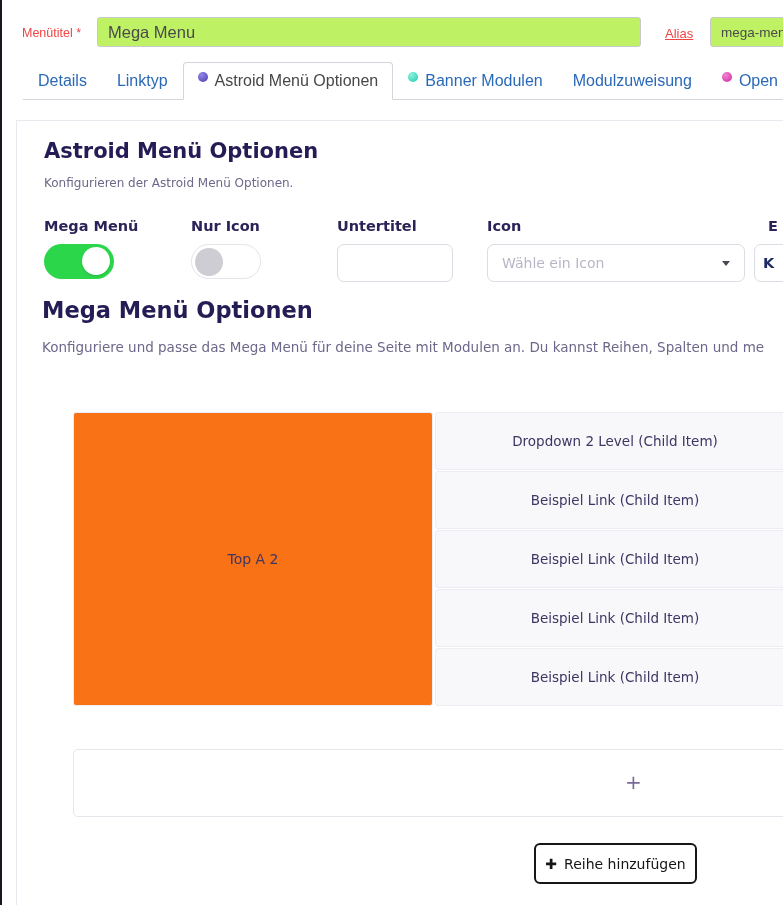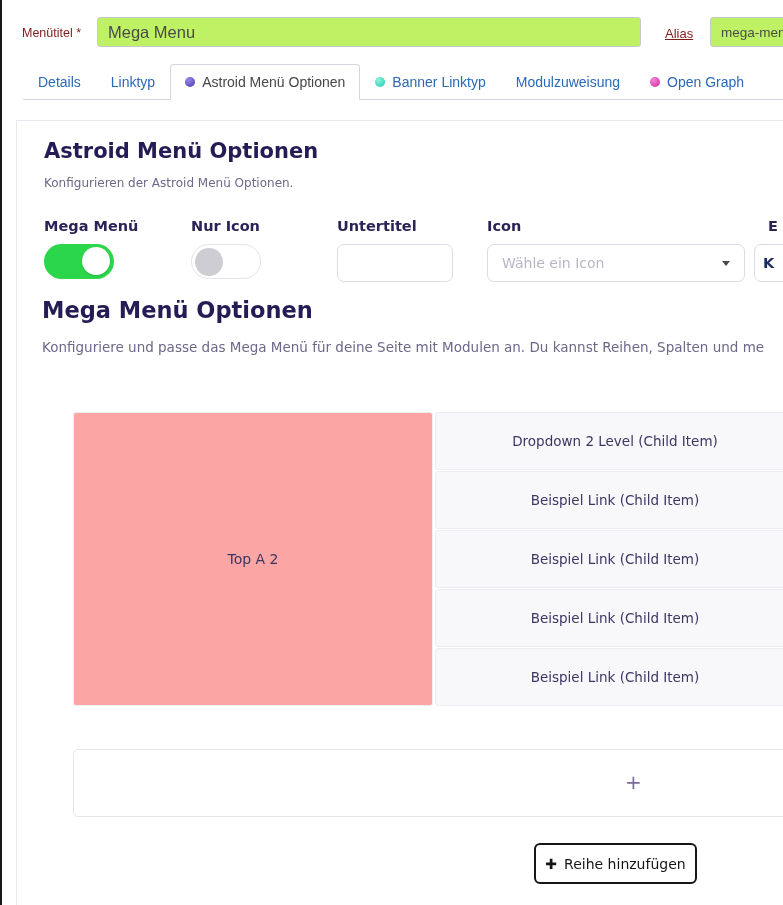--- a/index.html
+++ b/index.html
@@ -3,39 +3,39 @@
 <meta charset="utf-8">
 <style>
   html,body{margin:0;padding:0;}
   body{
     width:783px;height:905px;overflow:hidden;position:relative;
     background:#ffffff;font-family:"Liberation Sans",sans-serif;color:#333;
   }
   .left-edge{position:absolute;left:0;top:0;width:2px;height:905px;background:#17171f;}
 
   
-  .field-label-top{position:absolute;font-size:12.5px;color:#7f1d1d;}
+  .field-label-top{position:absolute;font-size:12.5px;color:#ef4444;}
   #menutitle-label{left:22px;top:26px;}
   #alias-label{left:665px;top:26px;font-size:13px;text-decoration:underline;}
   .top-input{
     position:absolute;height:30px;border:1px solid #c9c9c9;border-radius:3px;
     font-family:"Liberation Sans",sans-serif;color:#4a4a4a;background:#bef264;
     padding:0 10px;box-sizing:border-box;outline:none;
   }
   #menutitle-input{left:97px;top:17px;width:544px;font-size:16.5px;}
   #alias-input{left:710px;top:17px;width:110px;font-size:13.5px;}
 
   
   .tabs{
     position:absolute;left:23px;top:66px;width:760px;height:34px;
     display:flex;align-items:flex-end;border-bottom:1px solid #d5d5dd;box-sizing:border-box;
   }
   .tab{
-    font-size:14px;color:#2a69b8;padding:9px 15px;cursor:pointer;white-space:nowrap;
-    display:flex;align-items:center;gap:7px;
+    font-size:16px;color:#2a69b8;padding:9px 15px;cursor:pointer;white-space:nowrap;
+    display:flex;align-items:flex-start;gap:7px;
   }
   .tab.active{
     background:#fff;color:#474747;border:1px solid #d5d5dd;border-bottom:1px solid #fff;
     border-radius:4px 4px 0 0;margin-bottom:-1px;padding:9px 14px;
   }
   .dot{width:10px;height:10px;border-radius:50%;display:inline-block;}
   .dot-astroid{background:radial-gradient(circle at 35% 30%,#9486e8,#4a3dae);}
   .dot-banner{background:radial-gradient(circle at 35% 30%,#8df2de,#1ec9ac);}
   .dot-og{background:radial-gradient(circle at 35% 30%,#f286d6,#d1269e);}
 
@@ -72,21 +72,21 @@
   .select{display:flex;align-items:center;cursor:pointer;}
   #icon-select{left:470px;width:258px;padding:0 14px;justify-content:space-between;}
   #icon-select .placeholder{font-size:14px;color:#bab5c6;}
   .caret{width:0;height:0;border-left:4.5px solid transparent;border-right:4.5px solid transparent;border-top:5.5px solid #4a4a55;}
   #trunc-select{left:737px;width:60px;padding:0 8px;}
   #trunc-select .val{font-size:14.5px;font-weight:bold;color:#1d2a63;}
 
   
   .parent-cell{
     position:absolute;left:56px;top:291px;width:360px;height:294px;
-    background:#fca5a5;border:1px solid #ececf2;border-radius:3px;box-sizing:border-box;
+    background:#f97316;border:1px solid #ececf2;border-radius:3px;box-sizing:border-box;
     display:flex;align-items:center;justify-content:center;
     font-size:14px;color:#3c3663;cursor:pointer;
   }
   .child-col{position:absolute;left:418px;top:291px;width:362px;}
   .child-cell{
     width:360px;height:58px;margin-bottom:1px;
     background:#f8f8fb;border:1px solid #ececf2;border-radius:3px;box-sizing:border-box;
     display:flex;align-items:center;justify-content:center;
     font-size:13.5px;color:#3c3663;cursor:pointer;
   }
@@ -121,21 +121,21 @@
     </div>
   <div class="tab">
       <span>Linktyp</span>
     </div>
   <div class="tab active">
     <span class="dot dot-astroid"></span>
     <span>Astroid Menü Optionen</span>
   </div>
   <div class="tab">
     <span class="dot dot-banner"></span>
-    <span>Banner Linktyp</span>
+    <span>Banner Modulen</span>
   </div>
   <div class="tab">
       <span>Modulzuweisung</span>
     </div>
   <div class="tab">
     <span class="dot dot-og"></span>
     <span>Open Graph</span>
   </div>
 </div>
 

